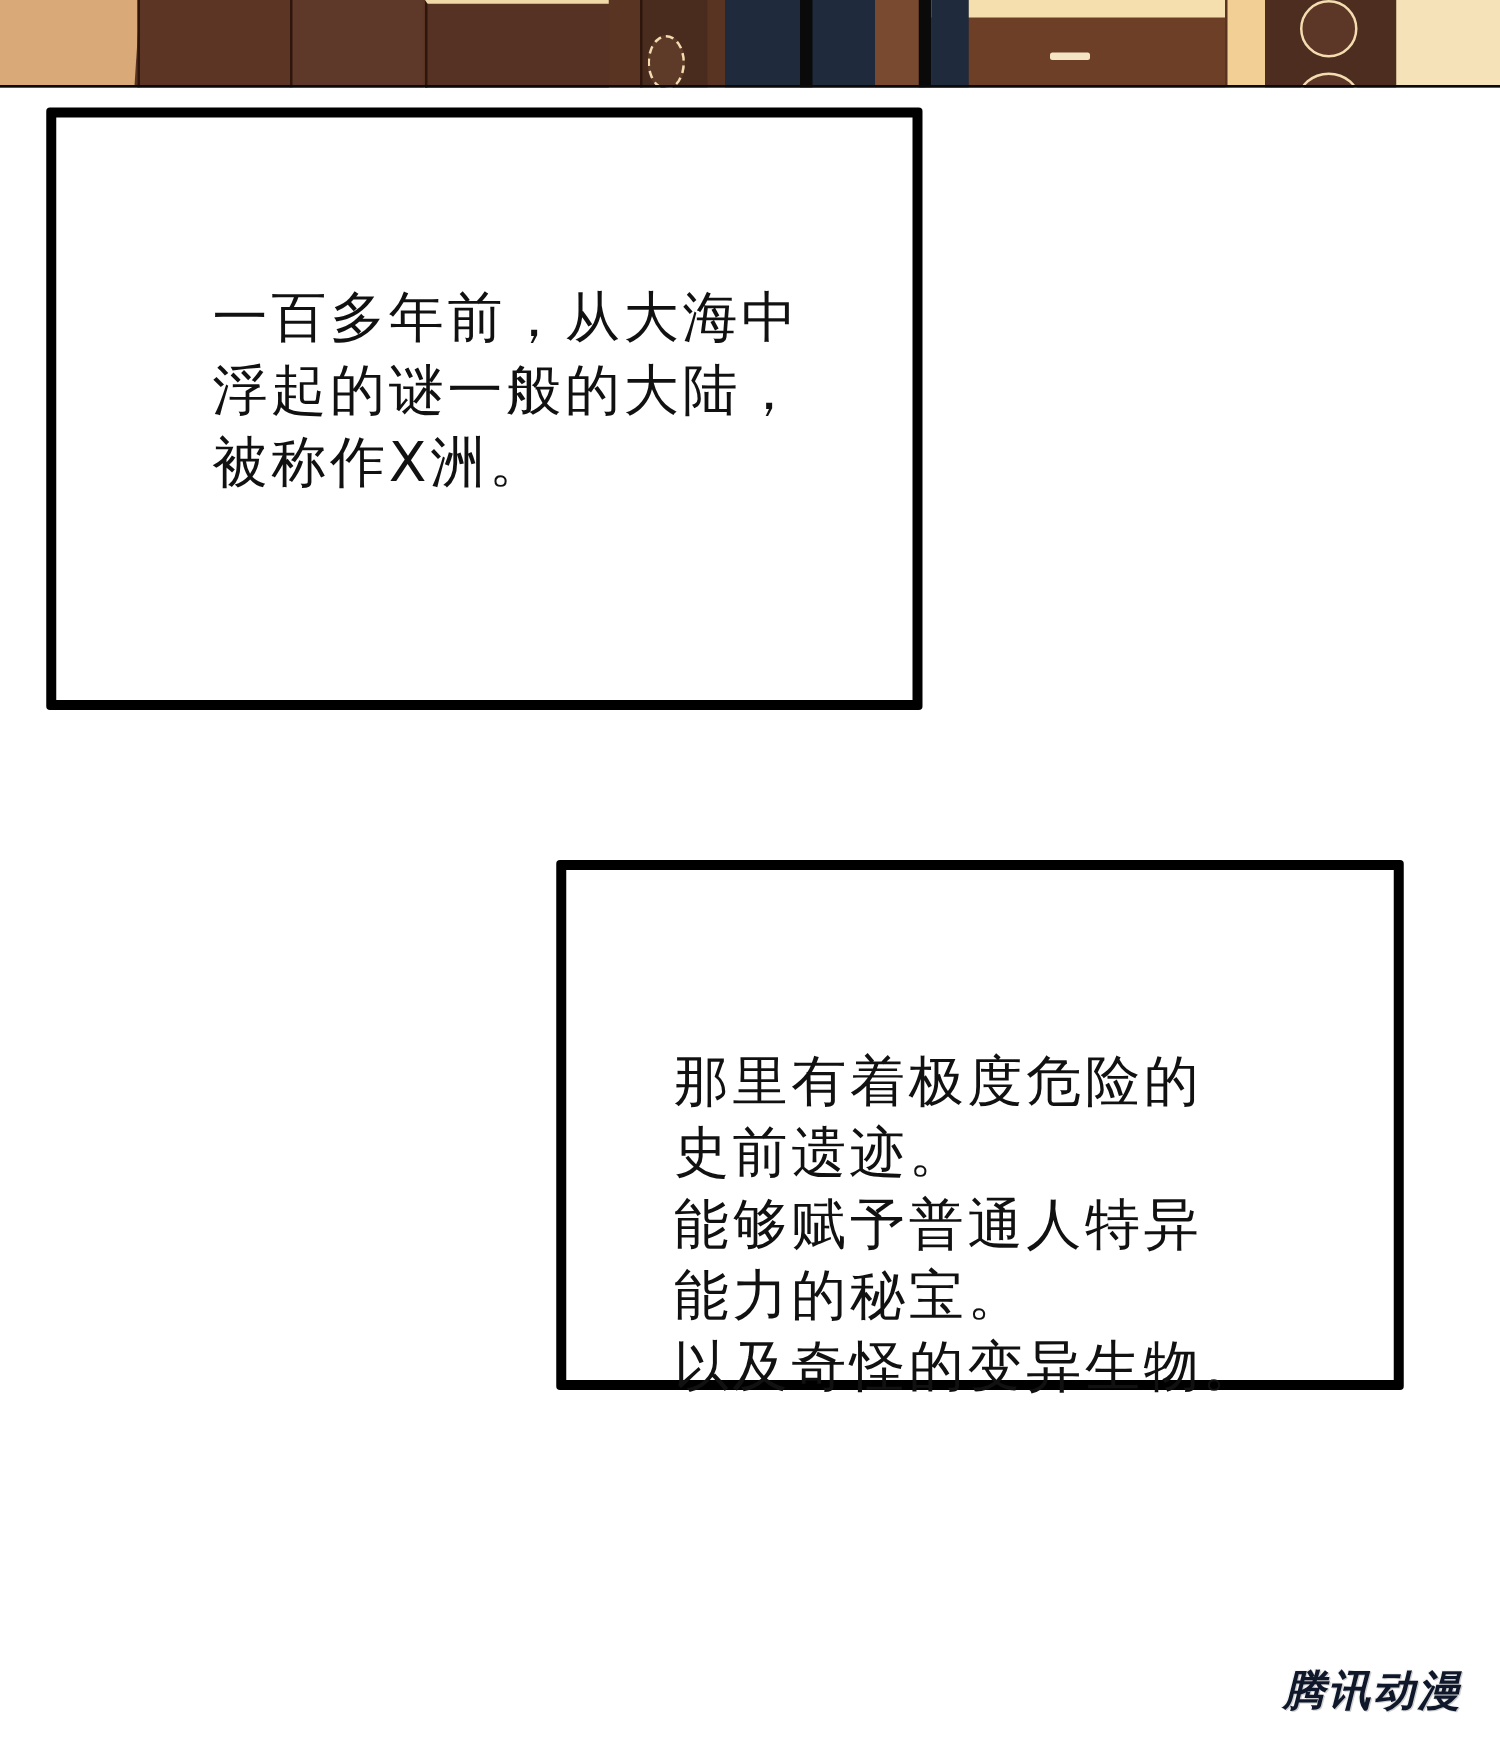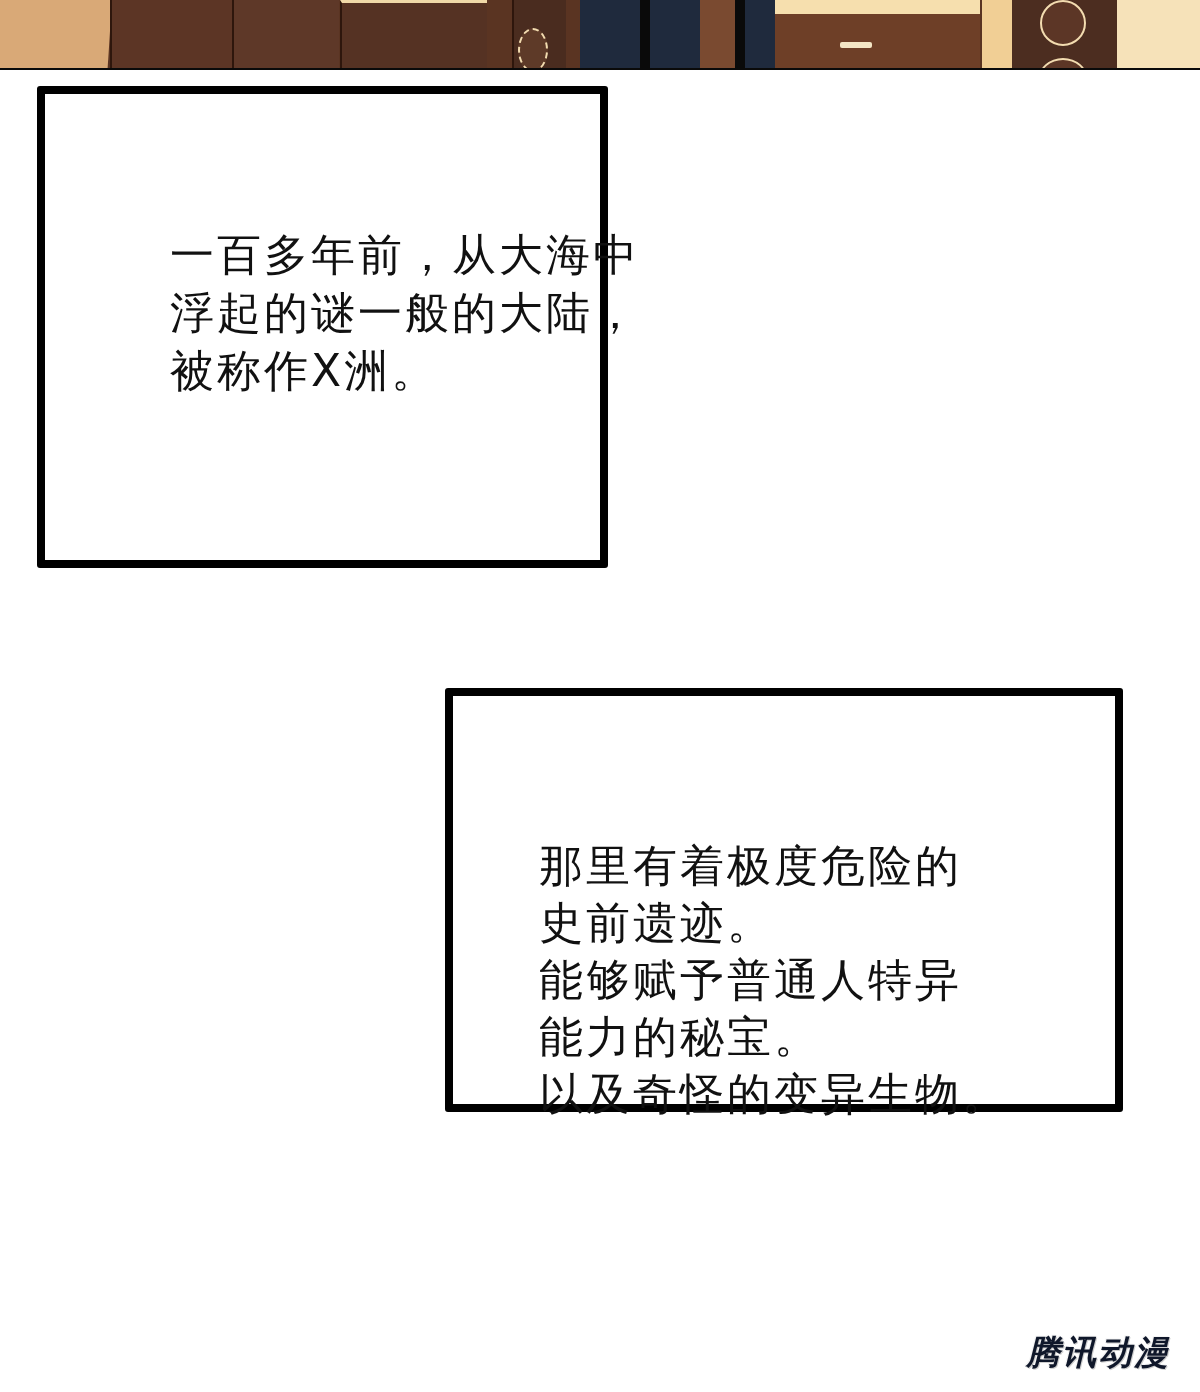--- a/index.html
+++ b/index.html
@@ -35,21 +35,21 @@
 
     .caption-box {
       position: absolute; box-sizing: border-box;
       border: 8px solid #000; background: #ffffff; border-radius: 3px;
     }
     .caption-box .caption-text {
       position: absolute; color: #111;
       font-size: 44px; line-height: 58px; letter-spacing: 3px;
       white-space: pre;
     }
-    .box1 { left: 37px; top: 86px; width: 571px; height: 482px; }
+    .box1 { left: 37px; top: 86px; width: 701px; height: 482px; }
     .box1 .caption-text { left: 125px; top: 132px; }
     .box2 { left: 445px; top: 688px; width: 678px; height: 424px; }
     .box2 .caption-text { left: 86px; top: 141px; line-height: 57px; }
 
     .watermark {
       position: absolute; left: 990px; top: 1330px; width: 190px; height: 40px;
       color: #0f172a; font-size: 34px; font-weight: bold; font-style: italic;
       letter-spacing: 2px;
       text-shadow: 1px 1px 0 #cfcfcf, -1px -1px 0 #f4f4f4;
       margin-left: 36px;

